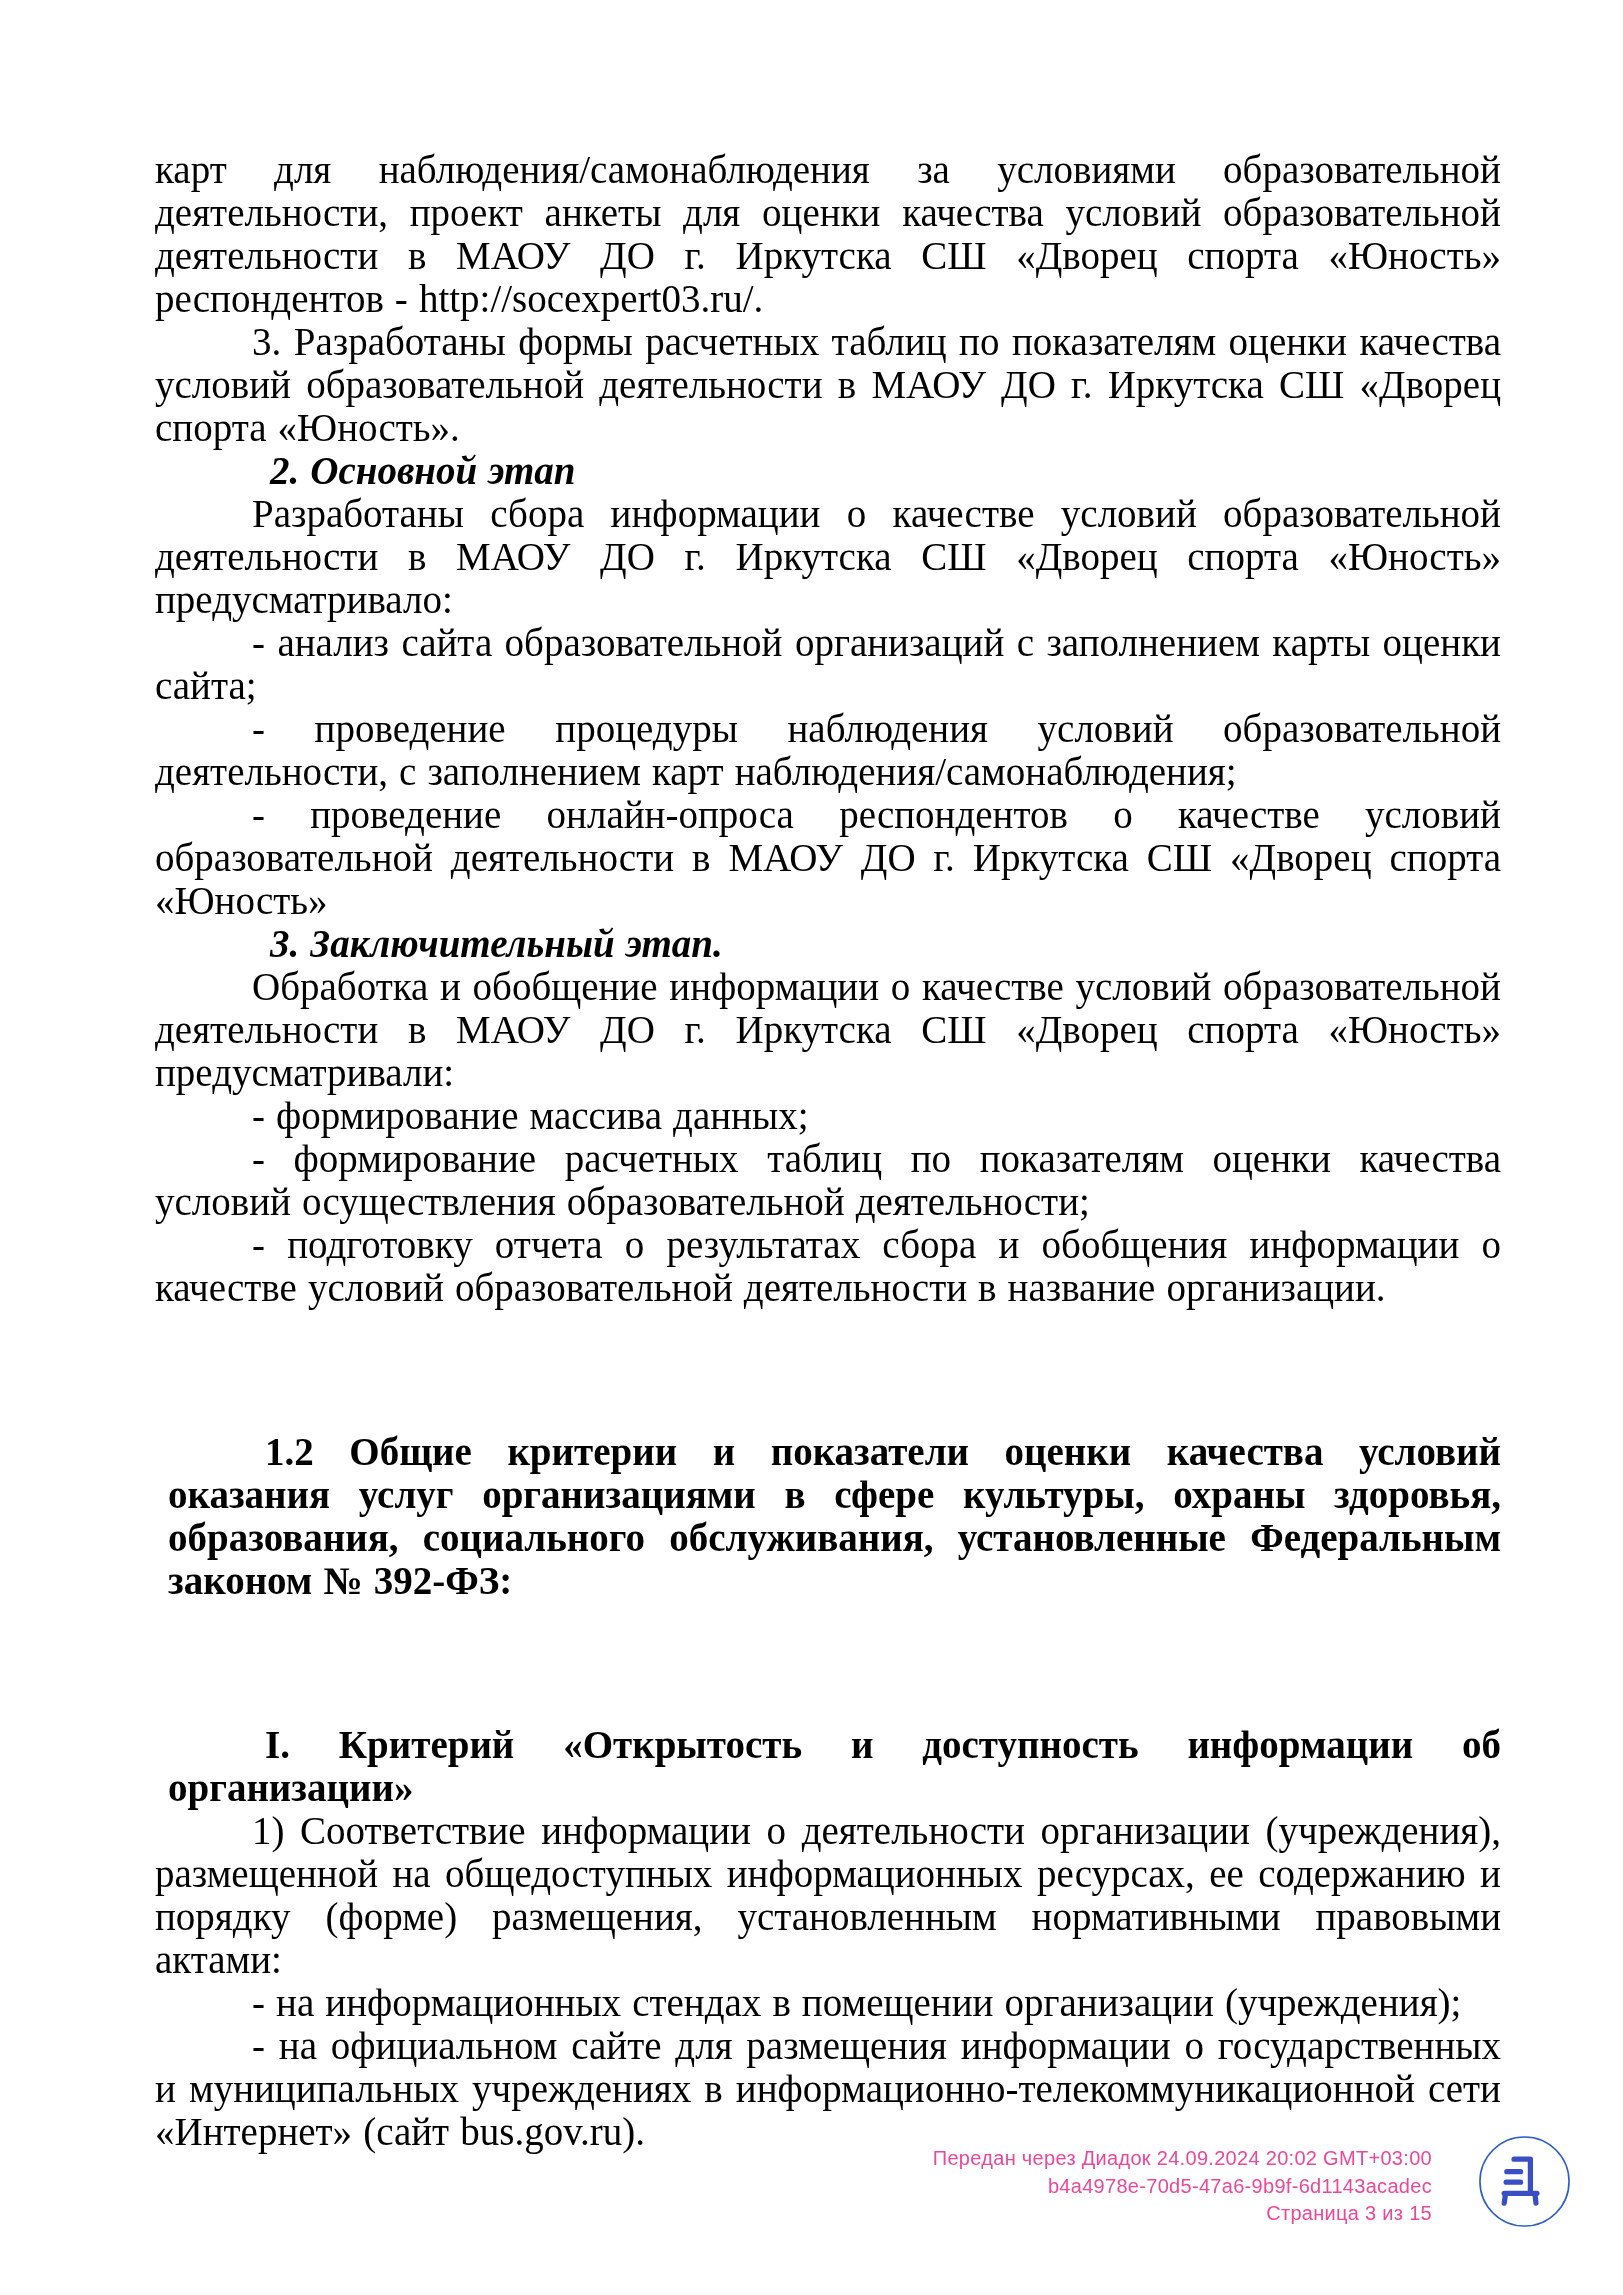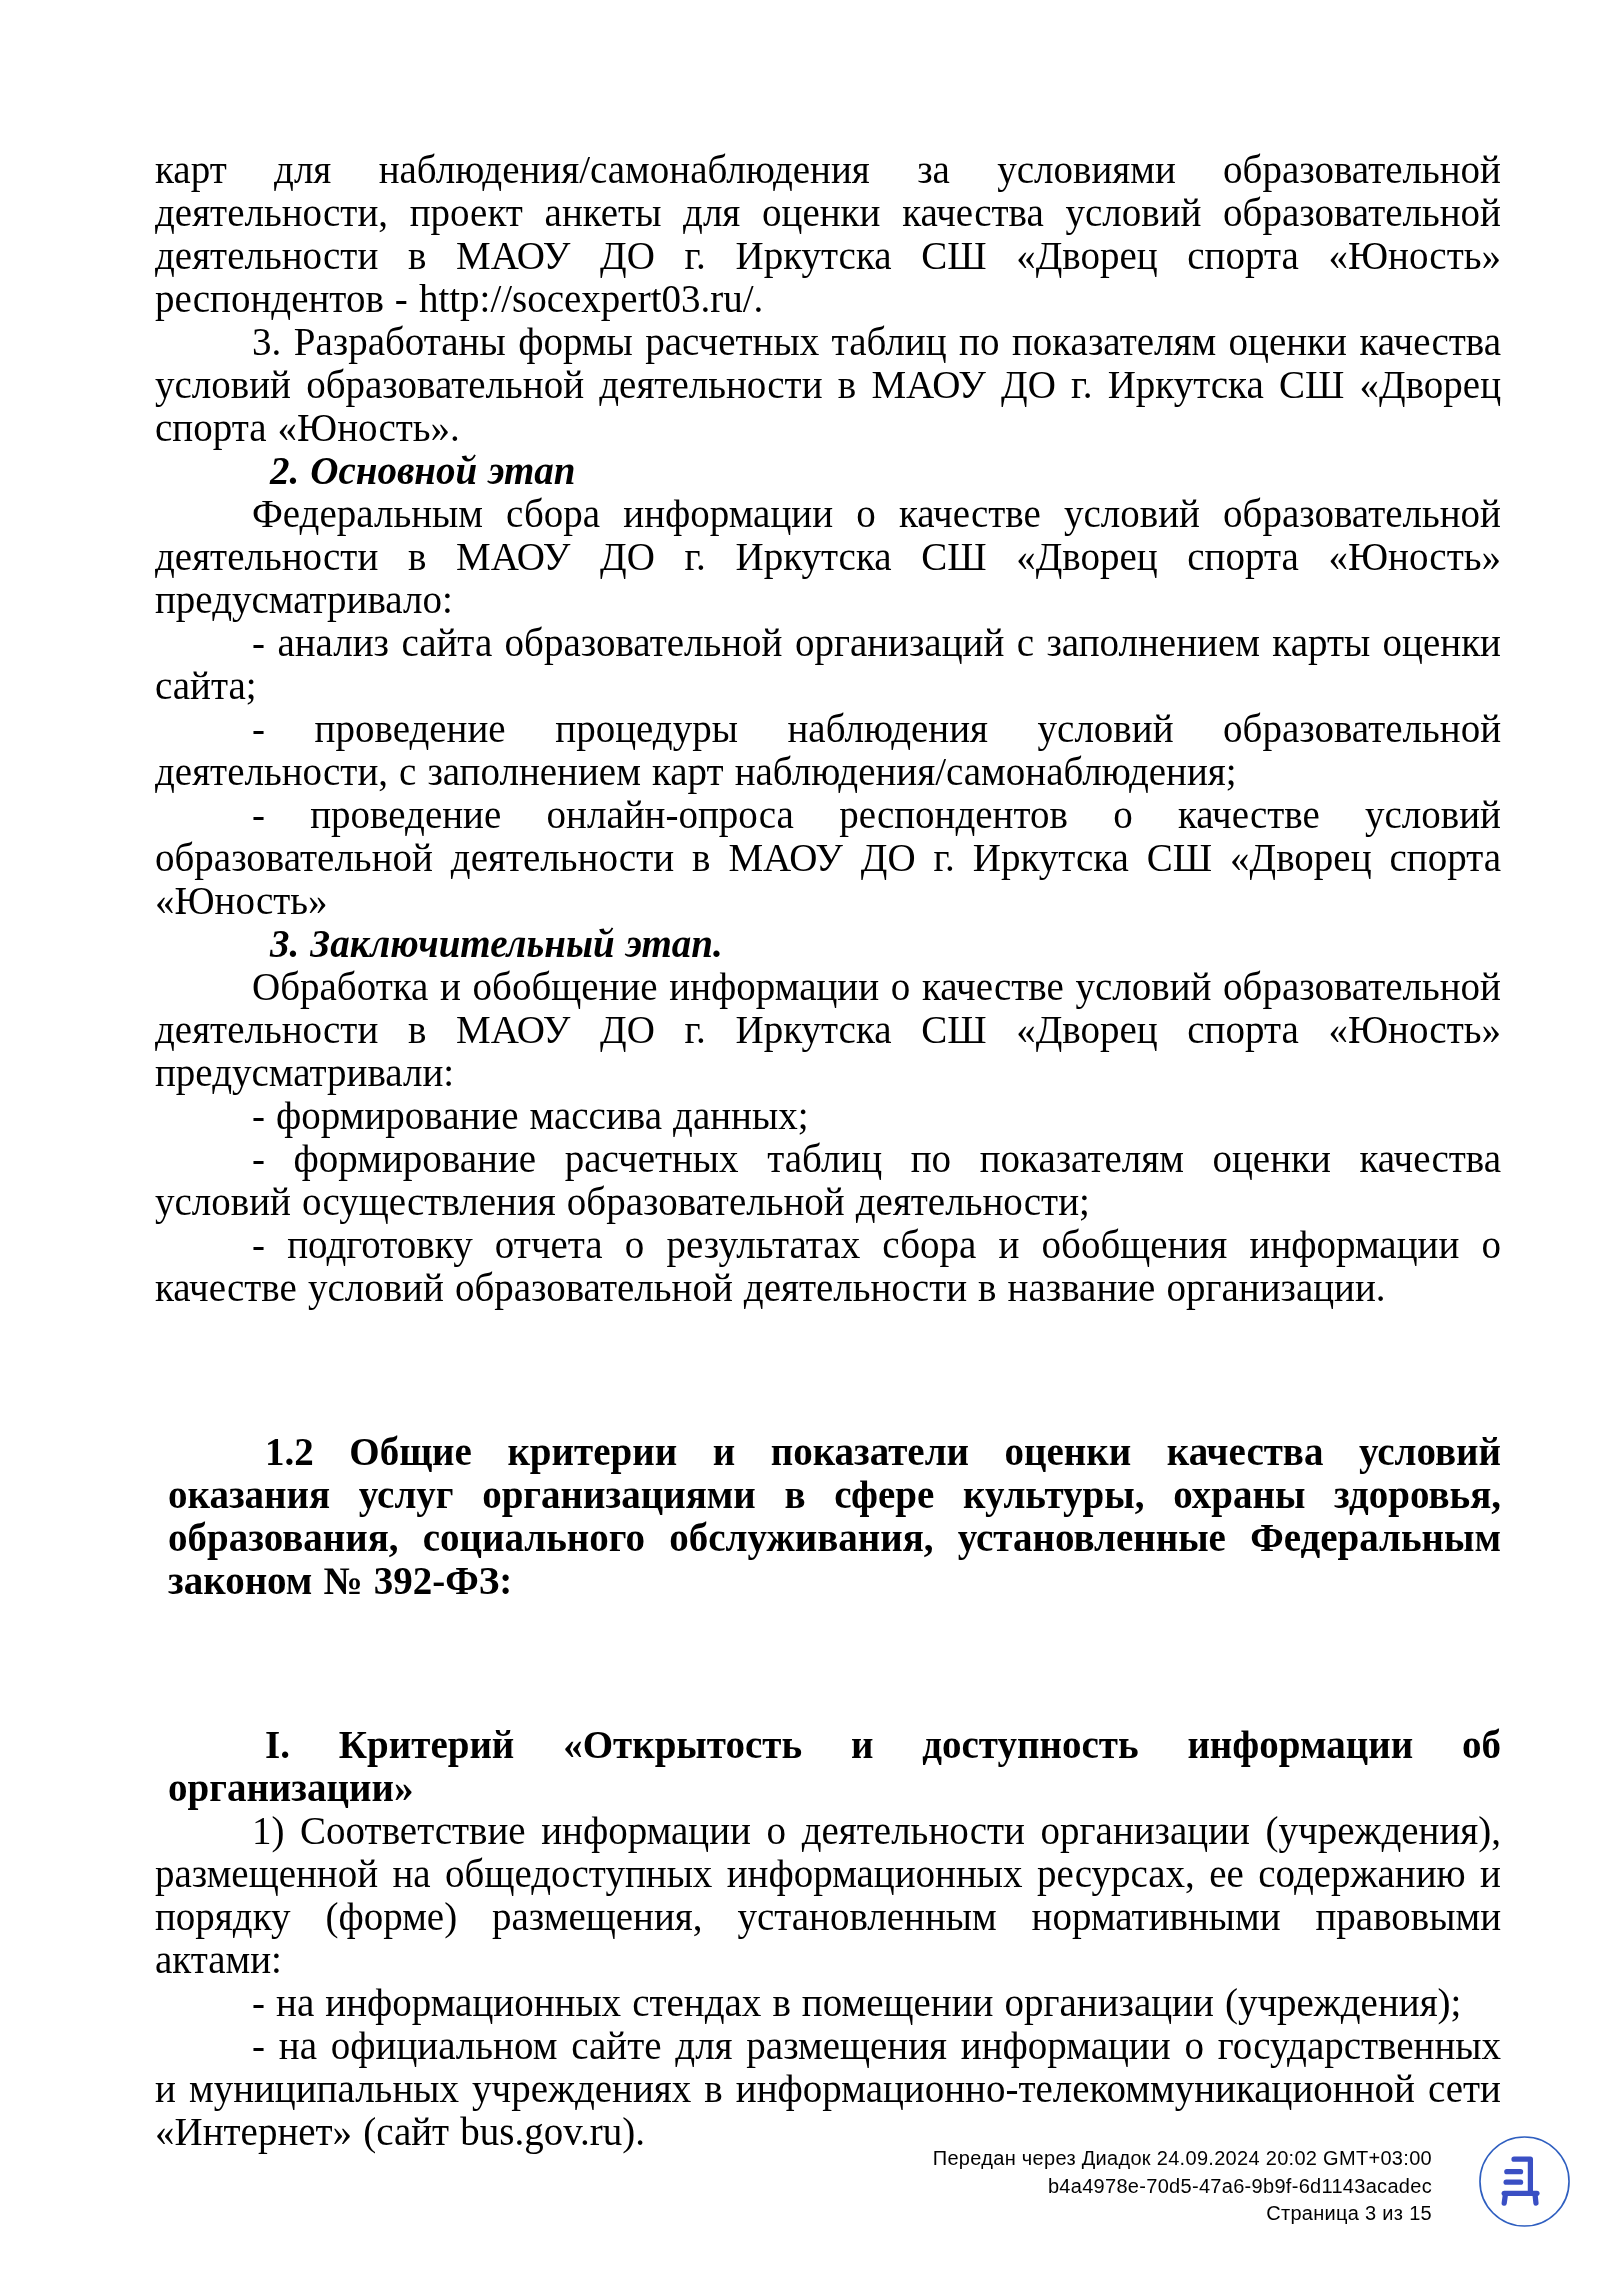--- a/index.html
+++ b/index.html
@@ -55,39 +55,39 @@
 </style>
 </head>
 <body>
 
 <div class="page">
 
   <div class="body-text" style="color: rgb(0, 0, 0);">
       <p class="para normal">карт для наблюдения/самонаблюдения за условиями образовательной деятельности, проект анкеты для оценки качества условий образовательной деятельности в МАОУ ДО г. Иркутска СШ «Дворец спорта «Юность» респондентов - http://socexpert03.ru/.</p>
       <p class="para normal indent">3. Разработаны формы расчетных таблиц по показателям оценки качества условий образовательной деятельности в МАОУ ДО г. Иркутска СШ «Дворец спорта «Юность».</p>
       <p class="para bold-italic indent">2. Основной этап</p>
-      <p class="para normal indent">Федеральным сбора информации о качестве условий образовательной деятельности в МАОУ ДО г. Иркутска СШ «Дворец спорта «Юность» предусматривало:</p>
+      <p class="para normal indent">Разработаны сбора информации о качестве условий образовательной деятельности в МАОУ ДО г. Иркутска СШ «Дворец спорта «Юность» предусматривало:</p>
       <p class="para normal indent">- анализ сайта образовательной организаций с заполнением карты оценки сайта;</p>
       <p class="para normal indent">- проведение процедуры наблюдения условий образовательной деятельности, с заполнением карт наблюдения/самонаблюдения;</p>
       <p class="para normal indent">- проведение онлайн-опроса респондентов о качестве условий образовательной деятельности в МАОУ ДО г. Иркутска СШ «Дворец спорта «Юность»</p>
       <p class="para bold-italic indent">3. Заключительный этап.</p>
       <p class="para normal indent">Обработка и обобщение информации о качестве условий образовательной деятельности в МАОУ ДО г. Иркутска СШ «Дворец спорта «Юность» предусматривали:</p>
       <p class="para normal indent">- формирование массива данных;</p>
       <p class="para normal indent">- формирование расчетных таблиц по показателям оценки качества условий осуществления образовательной деятельности;</p>
       <p class="para normal indent">- подготовку отчета о результатах сбора и обобщения информации о качестве условий образовательной деятельности в название организации.</p>
       <p class="spacer"></p>
       <p class="para bold indent">1.2 Общие критерии и показатели оценки качества условий оказания услуг организациями в сфере культуры, охраны здоровья, образования, социального обслуживания, установленные Федеральным законом № 392-ФЗ:</p>
       <p class="spacer"></p>
       <p class="para bold indent">I. Критерий «Открытость и доступность информации об организации»</p>
       <p class="para normal indent">1) Соответствие информации о деятельности организации (учреждения), размещенной на общедоступных информационных ресурсах, ее содержанию и порядку (форме) размещения, установленным нормативными правовыми актами:</p>
       <p class="para normal indent">- на информационных стендах в помещении организации (учреждения);</p>
       <p class="para normal indent">- на официальном сайте для размещения информации о государственных и муниципальных учреждениях в информационно-телекоммуникационной сети «Интернет» (сайт bus.gov.ru).</p>
     </div>
 
-  <div class="footer" style="color: #000000;">
+  <div class="footer" style="color: #ec4899;">
     <div>Передан через Диадок 24.09.2024 20:02 GMT+03:00</div>
     <div>b4a4978e-70d5-47a6-9b9f-6d1143acadec</div>
     <div>Страница 3 из 15</div>
   </div>
 
   <div class="logo-wrap">
     <svg width="93" height="105" viewBox="0 0 142 160">
       <circle cx="71" cy="80" r="68" fill="none" stroke="#2f5fc0" stroke-width="2.5"></circle>
       <g fill="none" stroke="#3a4fc4" stroke-width="8" stroke-linecap="round" stroke-linejoin="round">
         <path d="M 55 46 H 80 V 98"></path>

